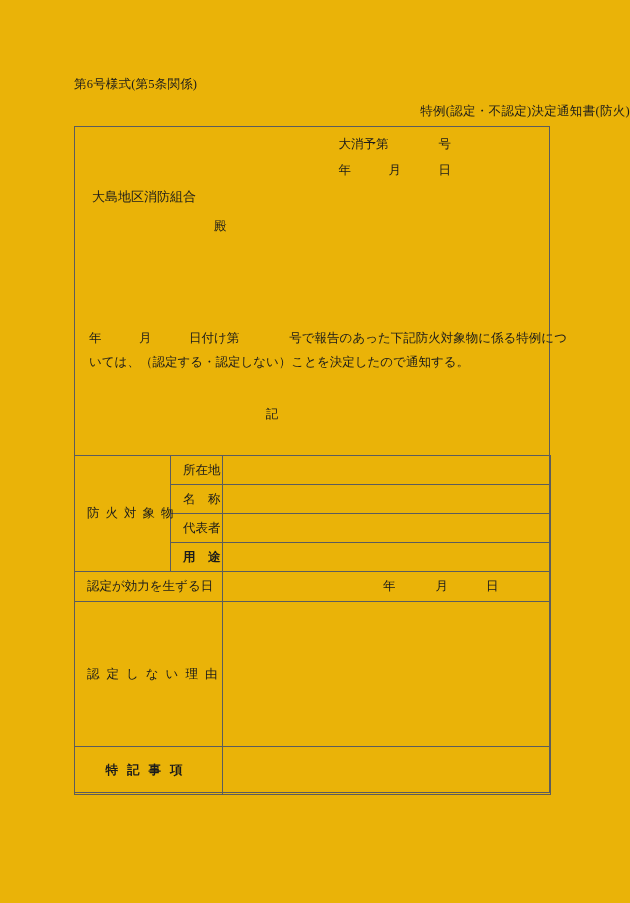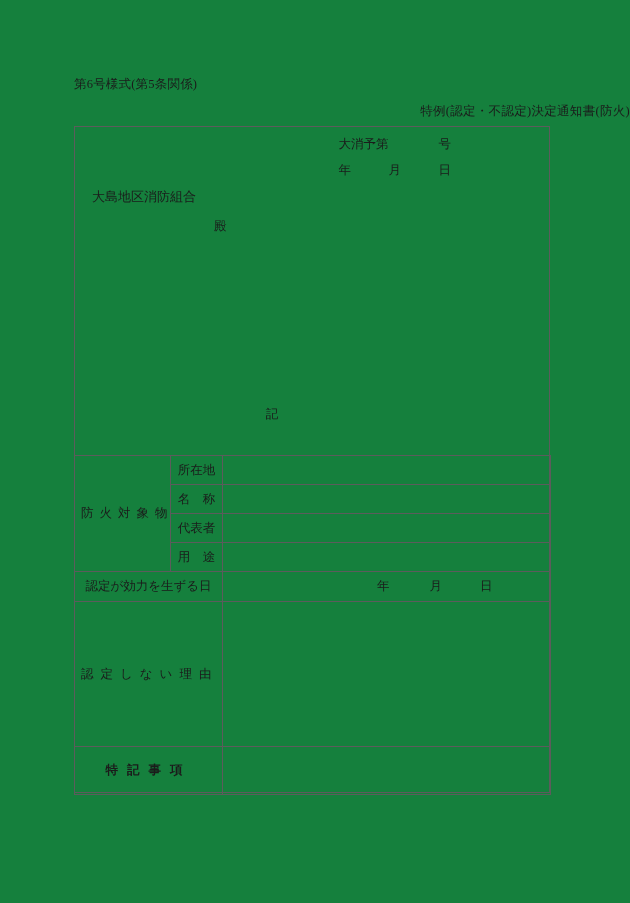--- a/index.html
+++ b/index.html
@@ -12,21 +12,21 @@
     height: 903px;
     position: relative;
     font-family: "Liberation Serif", "DejaVu Serif", serif;
     color: #1b1b1b;
     -webkit-font-smoothing: antialiased;
   }
 
   .page {
     position: absolute;
     inset: 0;
-    background: #15803d;
+    background: #eab308;
   }
 
   
   .form-no {
     position: absolute;
     left: 74px;
     top: 76px;
     font-size: 12.5px;
     letter-spacing: 0.2px;
     white-space: nowrap;
@@ -128,42 +128,42 @@
     position: absolute;
     left: 74px;
     top: 455px;
     width: 476px;
     border-collapse: collapse;
     table-layout: fixed;
     font-size: 12.5px;
   }
   table.form-table td {
     border: 1px solid #5c5c5c;
-    padding: 0 6px;
+    padding: 0 12px;
     vertical-align: middle;
     box-sizing: border-box;
   }
 
   .col-a { width: 96px; }
   .col-b { width: 52px; }
   .col-c { width: 328px; }
 
   .lbl-center {
     text-align: center;
     white-space: nowrap;
   }
   .sp-wide   { letter-spacing: 6px; padding-left: 6px; }
   .sp-mid    { letter-spacing: 9px; padding-left: 9px; font-weight: bold; }
   .sp-small  { letter-spacing: 0px; }
   .sp-reason { letter-spacing: 7px; padding-left: 7px; text-align: right; }
 
   .r-sozai  { height: 29px; }
   .r-meisho { height: 29px; }
   .r-daihyo { height: 29px; }
-  .r-youto  { height: 29px; }
+  .r-youto  { height: 29px; font-weight: bold; }
   .r-kouryoku { height: 30px; }
   .r-riyuu  { height: 145px; }
   .r-tokki  { height: 48px; }
 
   .date-inline {
     white-space: nowrap;
   }
   .date-inline .y { margin-left: 148px; }
   .date-inline .m { margin-left: 40px; }
   .date-inline .d { margin-left: 38px; }
@@ -187,20 +187,24 @@
 
     <div class="doc-number">大消予第　　　　号</div>
 
     <div class="doc-date">年　　　月　　　日</div>
 
     <div class="addressee">大島地区消防組合</div>
 
     <div class="addressee-honorific">殿</div>
 
 
+    <div class="body-text">
+      <span class="body-line-1">年　　　月　　　日付け第　　　　号で報告のあった下記防火対象物に係る特例につ</span>
+      <span class="body-line-2">いては、（認定する・認定しない）ことを決定したので通知する。</span>
+    </div>
 
     <div class="ki-mark">記</div>
   </div>
 
   <table class="form-table">
     <colgroup>
       <col class="col-a">
       <col class="col-b">
       <col class="col-c">
     </colgroup>

